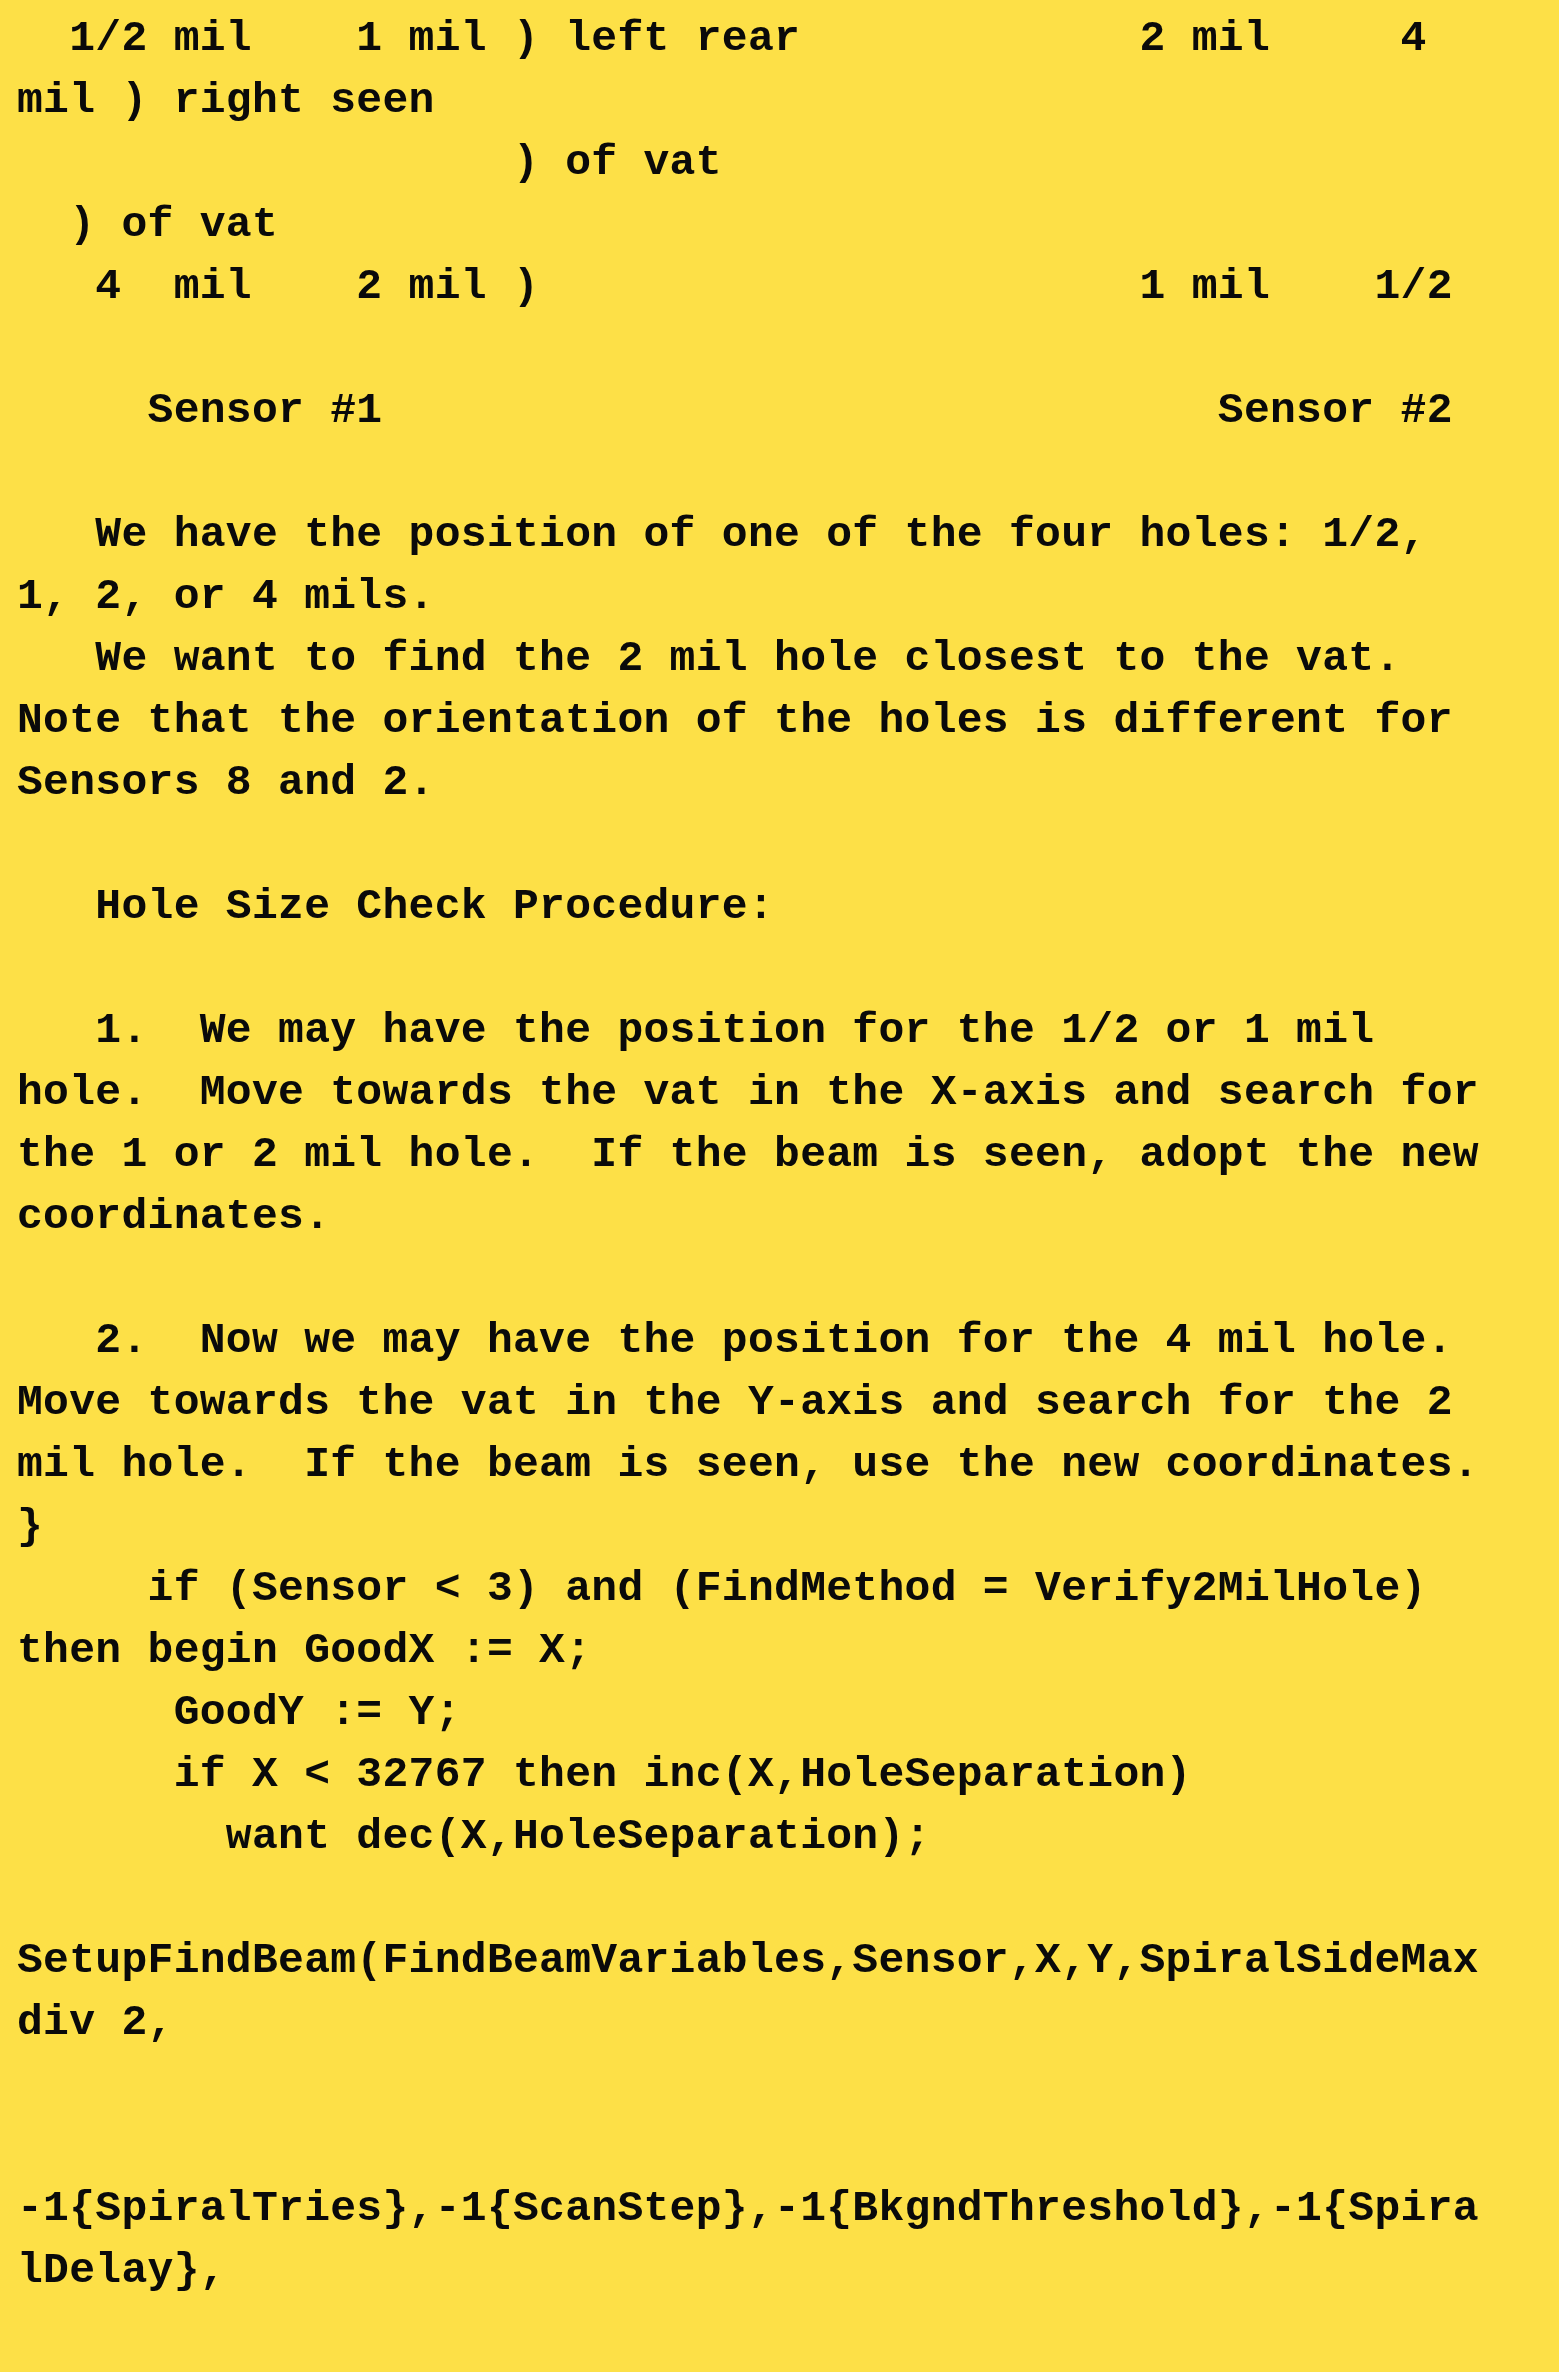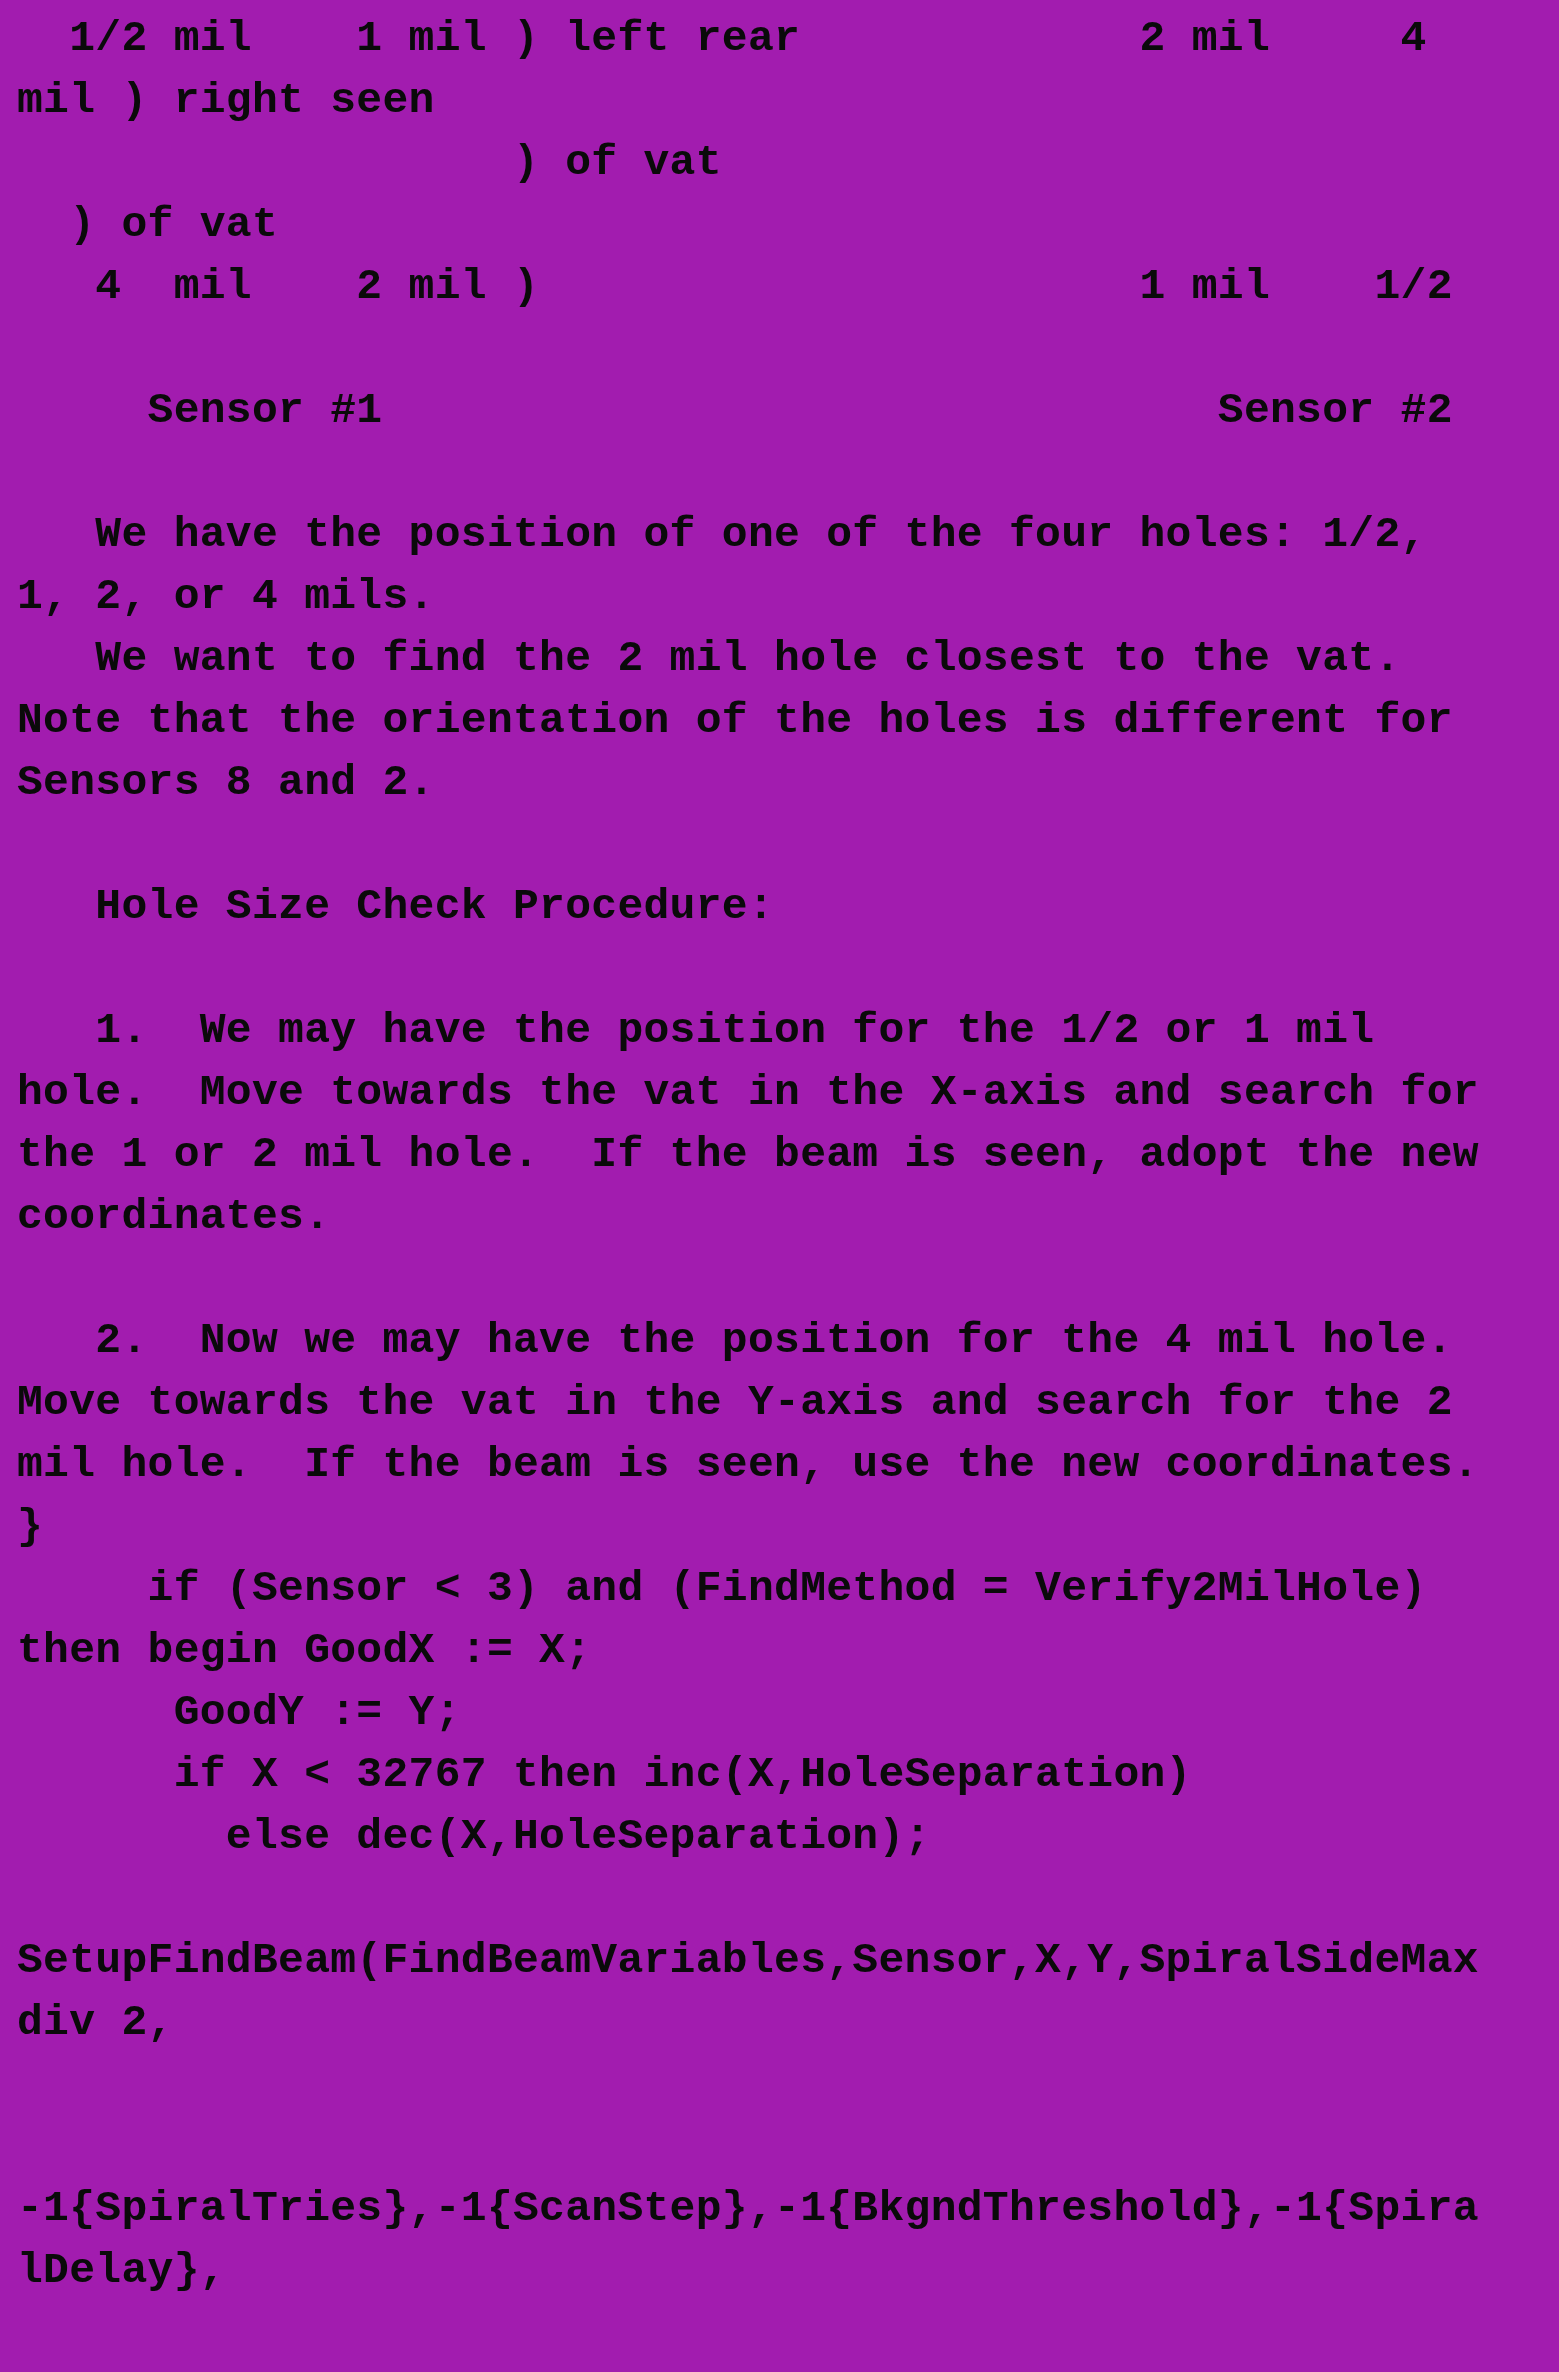--- a/index.html
+++ b/index.html
@@ -10,21 +10,21 @@
   body {
     width: 1559px;
     height: 2372px;
     overflow: hidden;
   }
   .page {
     box-sizing: border-box;
     width: 1559px;
     height: 2372px;
     padding: 7.5px 0 0 17px;
-    background: #a21caf;
+    background: #fde047;
     font-family: "Liberation Mono", "DejaVu Sans Mono", monospace;
     font-weight: 700;
     font-size: 43px;
     color: #0a0a0a;
   }
   .ln {
     white-space: pre;
     height: 62px;
     line-height: 62px;
     letter-spacing: 0.3px;
@@ -56,21 +56,21 @@
   <div class="ln">coordinates.</div>
   <div class="ln"></div>
   <div class="ln">   2.  Now we may have the position for the 4 mil hole.</div>
   <div class="ln">Move towards the vat in the Y-axis and search for the 2</div>
   <div class="ln">mil hole.  If the beam is seen, use the new coordinates.</div>
   <div class="ln">}</div>
   <div class="ln">     if (Sensor &lt; 3) and (FindMethod = Verify2MilHole)</div>
   <div class="ln">then begin GoodX := X;</div>
   <div class="ln">      GoodY := Y;</div>
   <div class="ln">      if X &lt; 32767 then inc(X,HoleSeparation)</div>
-  <div class="ln">        else dec(X,HoleSeparation);</div>
+  <div class="ln">        want dec(X,HoleSeparation);</div>
   <div class="ln"></div>
   <div class="ln">SetupFindBeam(FindBeamVariables,Sensor,X,Y,SpiralSideMax</div>
   <div class="ln">div 2,</div>
   <div class="ln"></div>
   <div class="ln"></div>
   <div class="ln">-1{SpiralTries},-1{ScanStep},-1{BkgndThreshold},-1{Spira</div>
   <div class="ln">lDelay},</div>
 </div>
 
 

